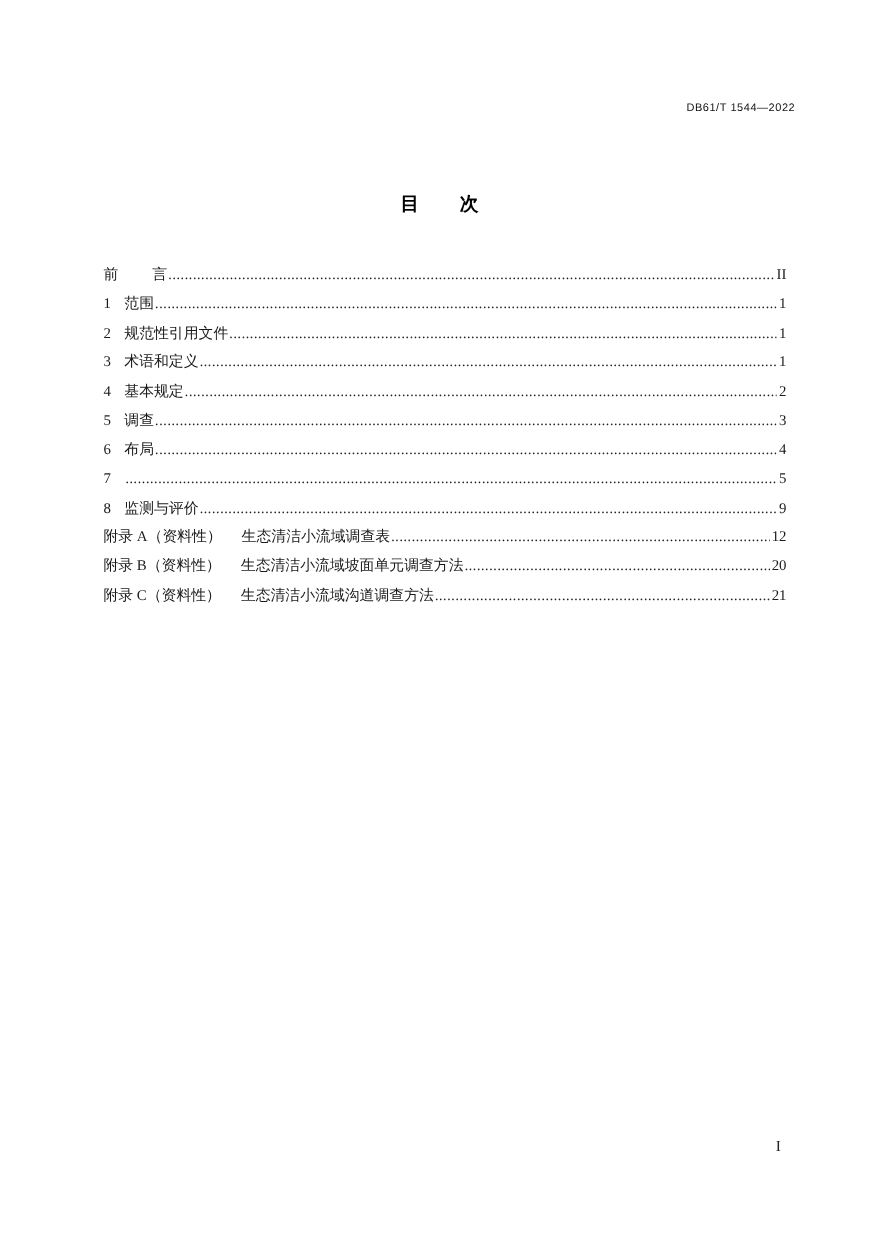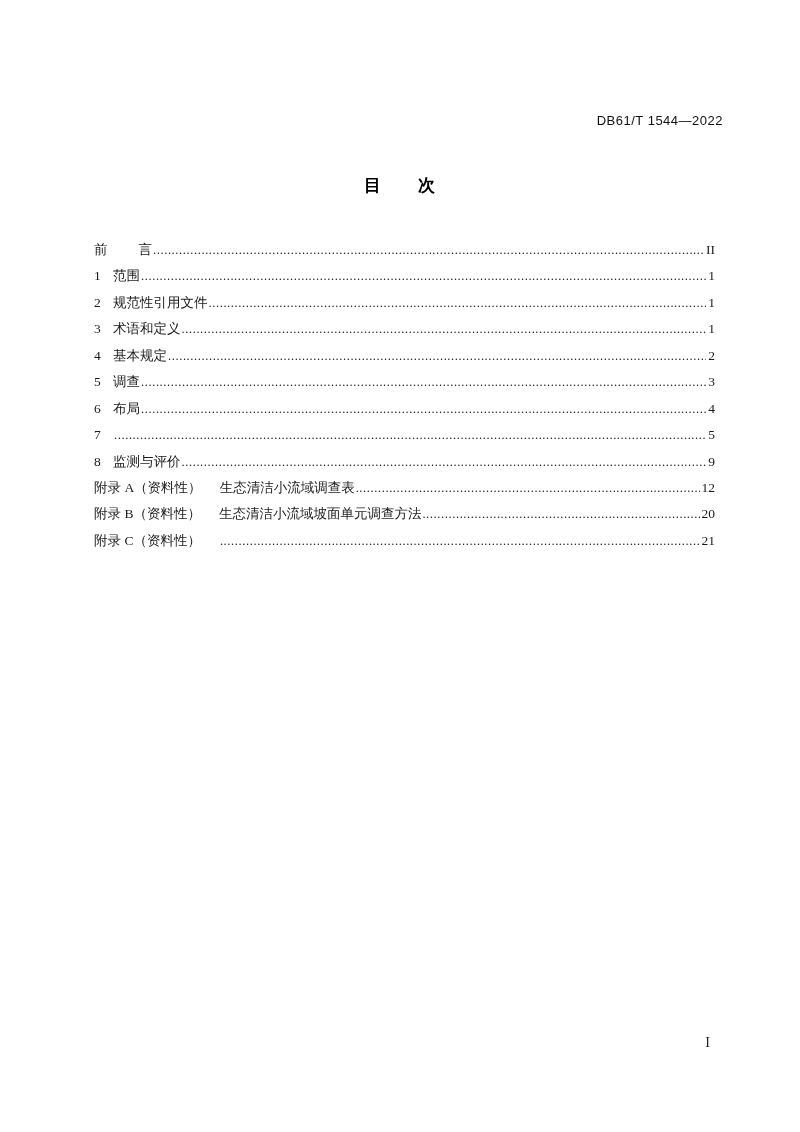--- a/index.html
+++ b/index.html
@@ -14,25 +14,24 @@
     background: #ffffff;
     font-family: "Liberation Serif", "DejaVu Serif", serif;
     color: #1a1a1a;
     overflow: hidden;
   }
   .doc-code {
     position: absolute;
     top: 93px;
     right: 77px;
     font-family: "Liberation Sans", "DejaVu Sans", sans-serif;
-    font-size: 13px;
+    font-size: 10px;
     letter-spacing: 0.5px;
     color: #111;
     white-space: pre;
-    margin-top: 20px;
   }
   .toc-title {
     position: absolute;
     top: 174px;
     left: 0;
     width: 100%;
     text-align: center;
     font-size: 17px;
     font-weight: bold;
     letter-spacing: 1px;
@@ -131,21 +130,21 @@
 
     <div class="toc-row appendix">
       <span class="prefix">附录 A（资料性）</span><span class="entry-title">生态清洁小流域调查表</span><span class="dots"></span><span class="page-num">12</span>
     </div>
 
     <div class="toc-row appendix">
       <span class="prefix">附录 B（资料性）</span><span class="entry-title">生态清洁小流域坡面单元调查方法</span><span class="dots"></span><span class="page-num">20</span>
     </div>
 
     <div class="toc-row appendix">
-      <span class="prefix">附录 C（资料性）</span><span class="dots"></span><span class="page-num">21</span>
+      <span class="prefix">附录 C（资料性）</span><span class="entry-title">生态清洁小流域沟道调查方法</span><span class="dots"></span><span class="page-num">21</span>
     </div>
 
 
   </div>
 
   <div class="footer-page-number">I</div>
 
 </div>
 
 </body></html>

